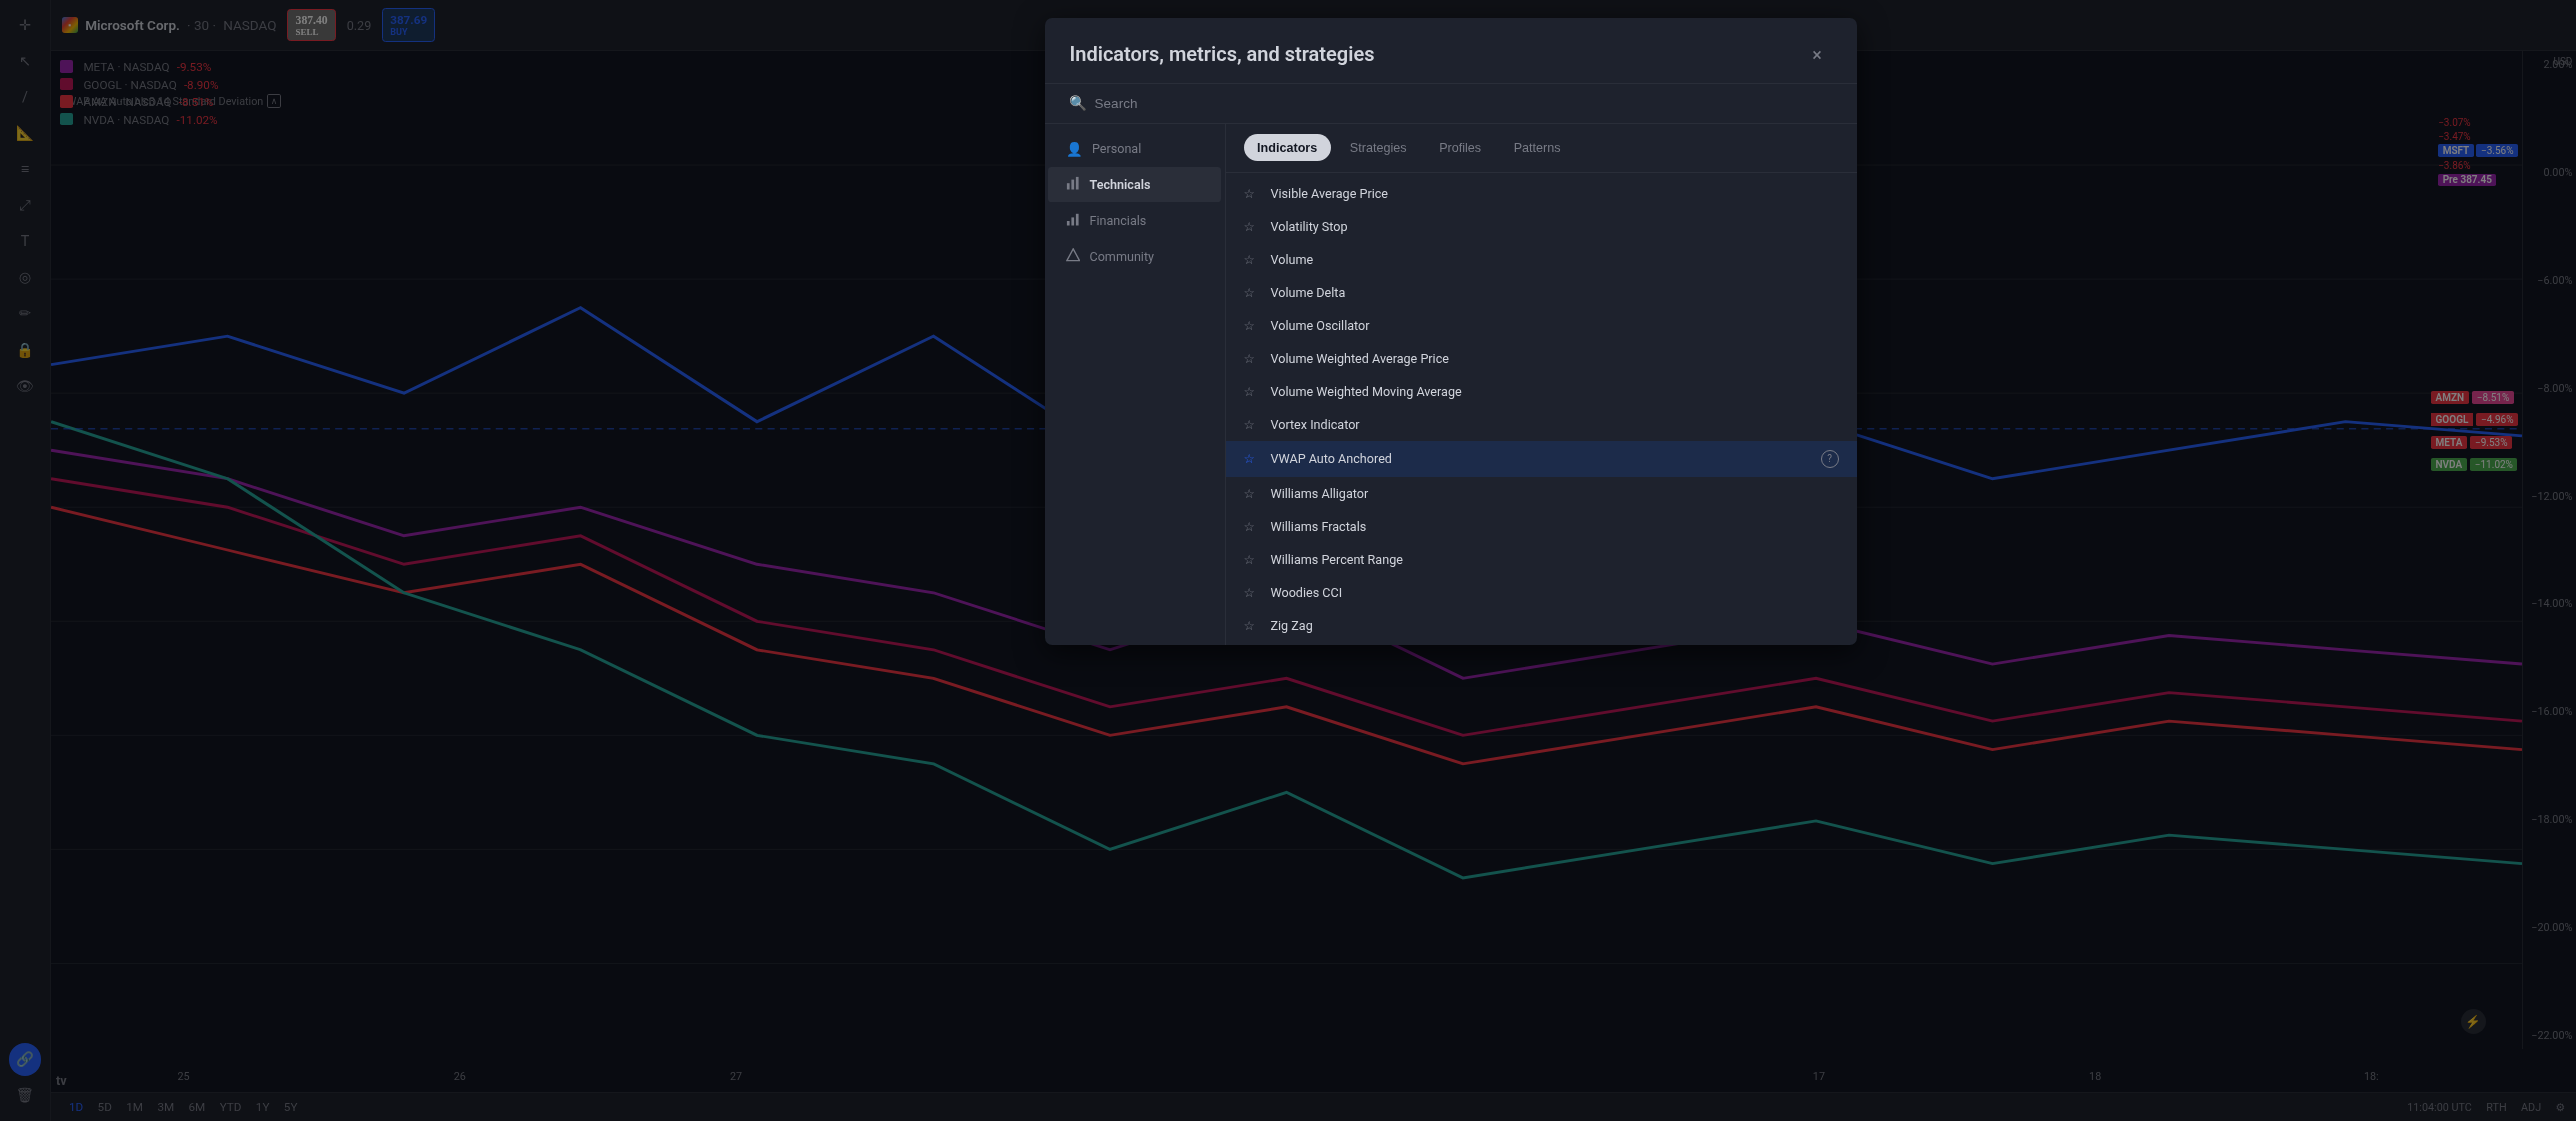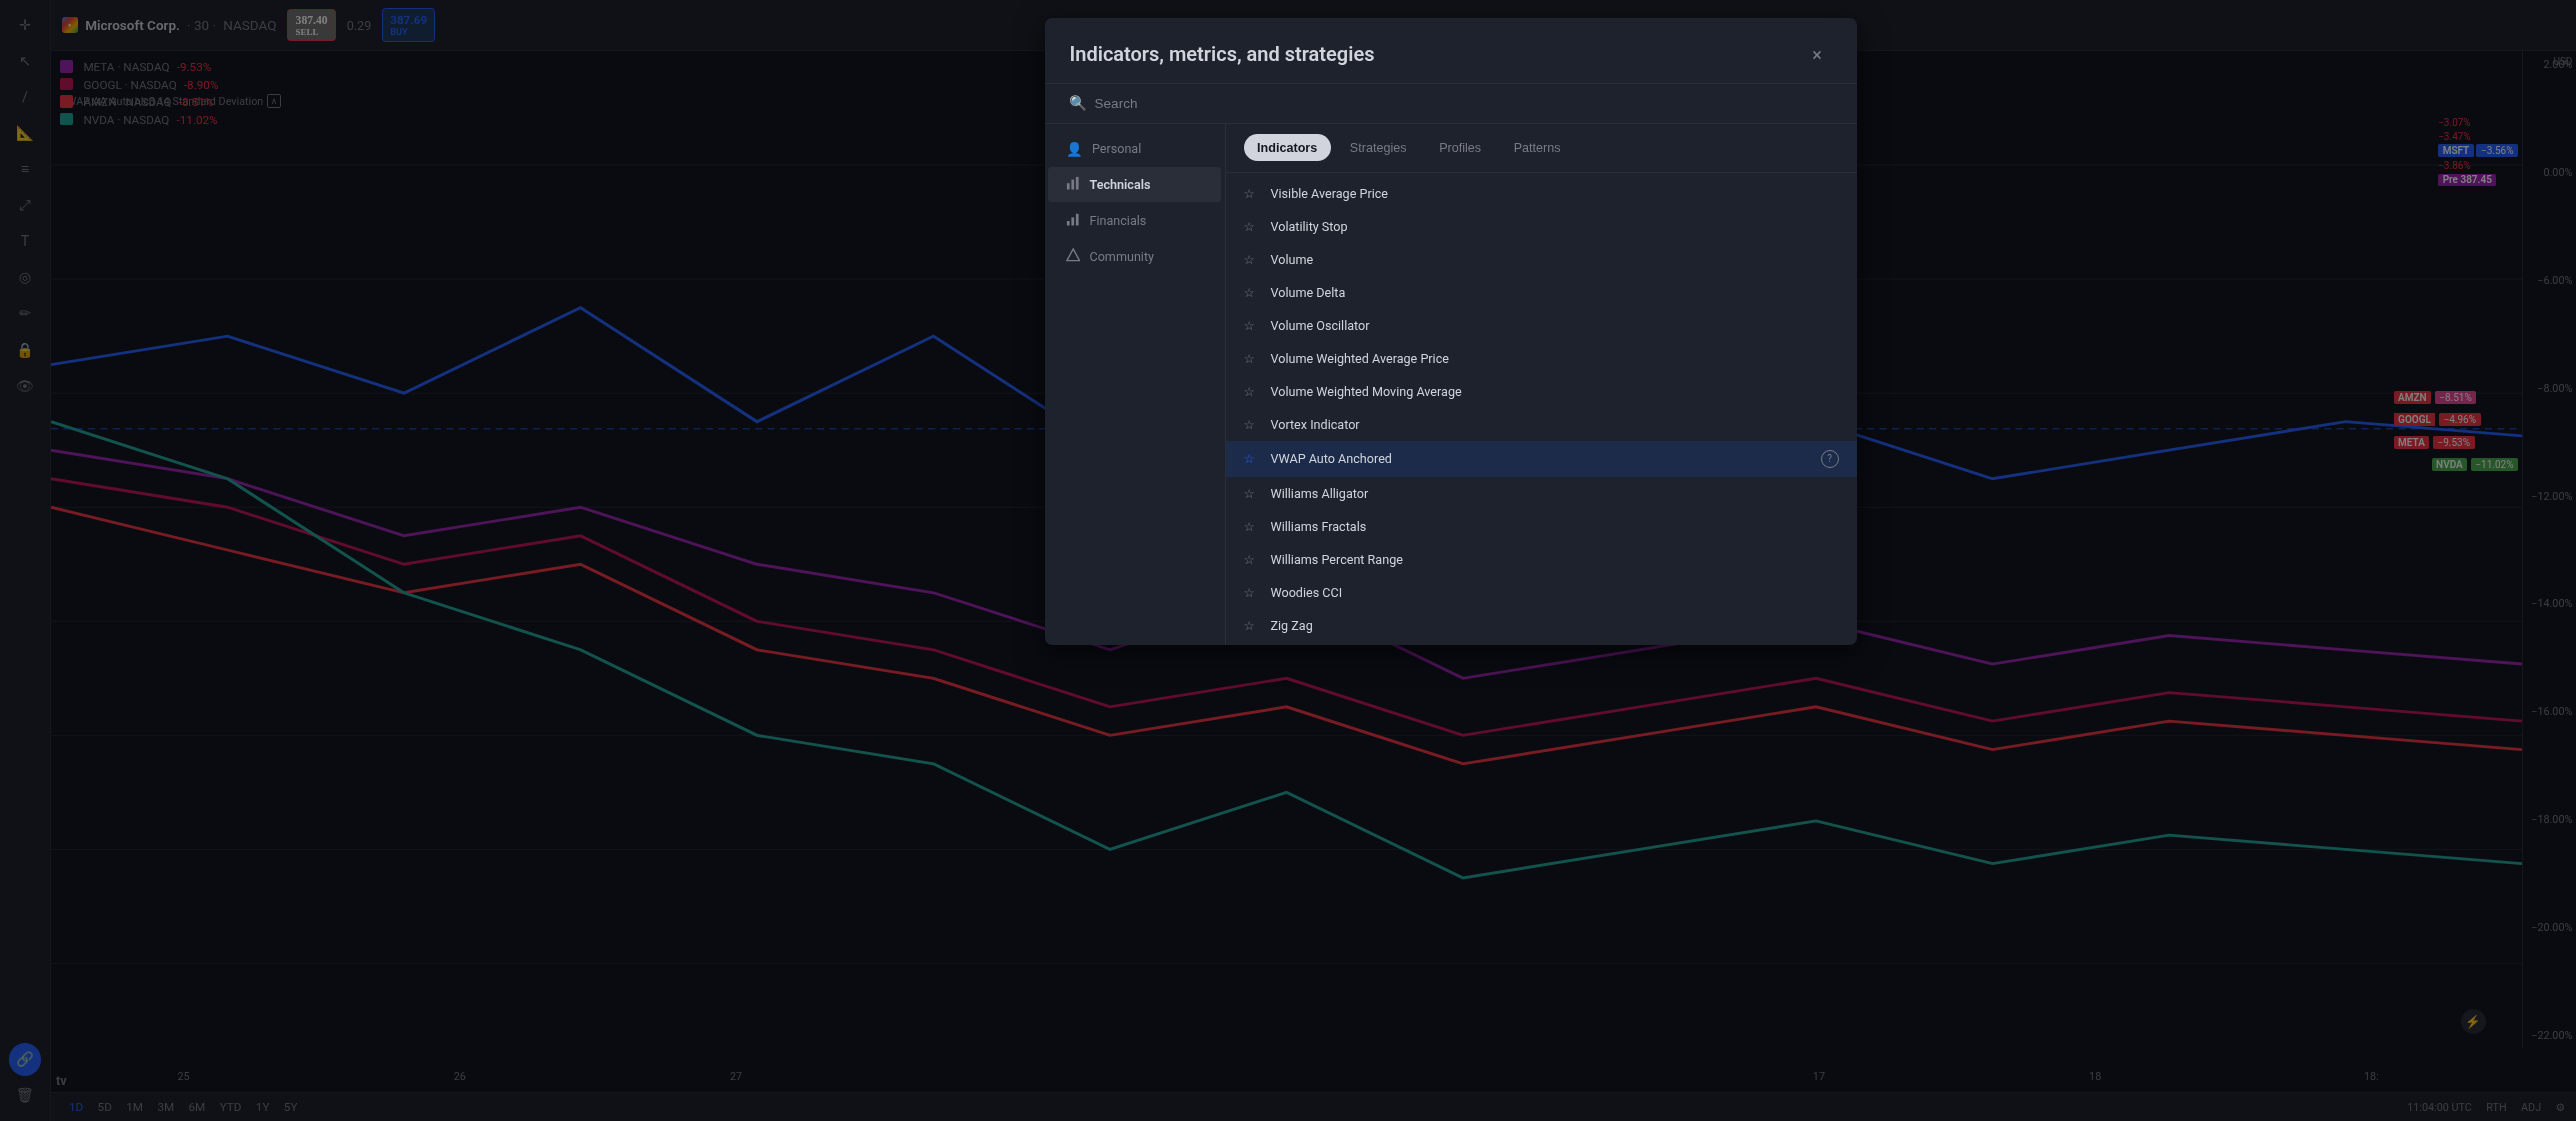--- a/index.html
+++ b/index.html
@@ -558,21 +558,21 @@
   </div>
   <div style="margin-top:2.7px;">
     <span style="background:#f23645;color:white;padding:0.9px 4.5px;border-radius:0;font-size:10px;font-weight:600;">GOOGL</span>
     <span style="background:#f23645;color:white;padding:0.9px 4.5px;border-radius:1.8px;font-size:10px;">−4.96%</span>
   </div>
   <div style="margin-top:2.7px;">
     <span style="background:#f23645;color:white;padding:0.9px 4.5px;border-radius:1.8px;font-size:10px;font-weight:600;">META</span>
     <span style="background:#f23645;color:white;padding:0.9px 4.5px;border-radius:1.8px;font-size:10px;">−9.53%</span>
   </div>
   <div style="margin-top:2.7px;">
-    <span style="background:#4caf50;color:white;padding:0.9px 4.5px;border-radius:1.8px;font-size:10px;font-weight:600;margin-left:38px;">NVDA</span>
+    <span style="background:#4caf50;color:white;padding:0.9px 4.5px;border-radius:1.8px;font-size:10px;font-weight:600;">NVDA</span>
     <span style="background:#4caf50;color:white;padding:0.9px 4.5px;border-radius:1.8px;font-size:10px;">−11.02%</span>
   </div>
 </div>
 
 <div style="position:absolute;top:56px;right:3.6px;font-size:10px;color:#787b86;z-index:6;">USD</div>
 
 <div class="x-axis">
   <span class="x-label">25</span>
   <span class="x-label">26</span>
   <span class="x-label">27</span>

